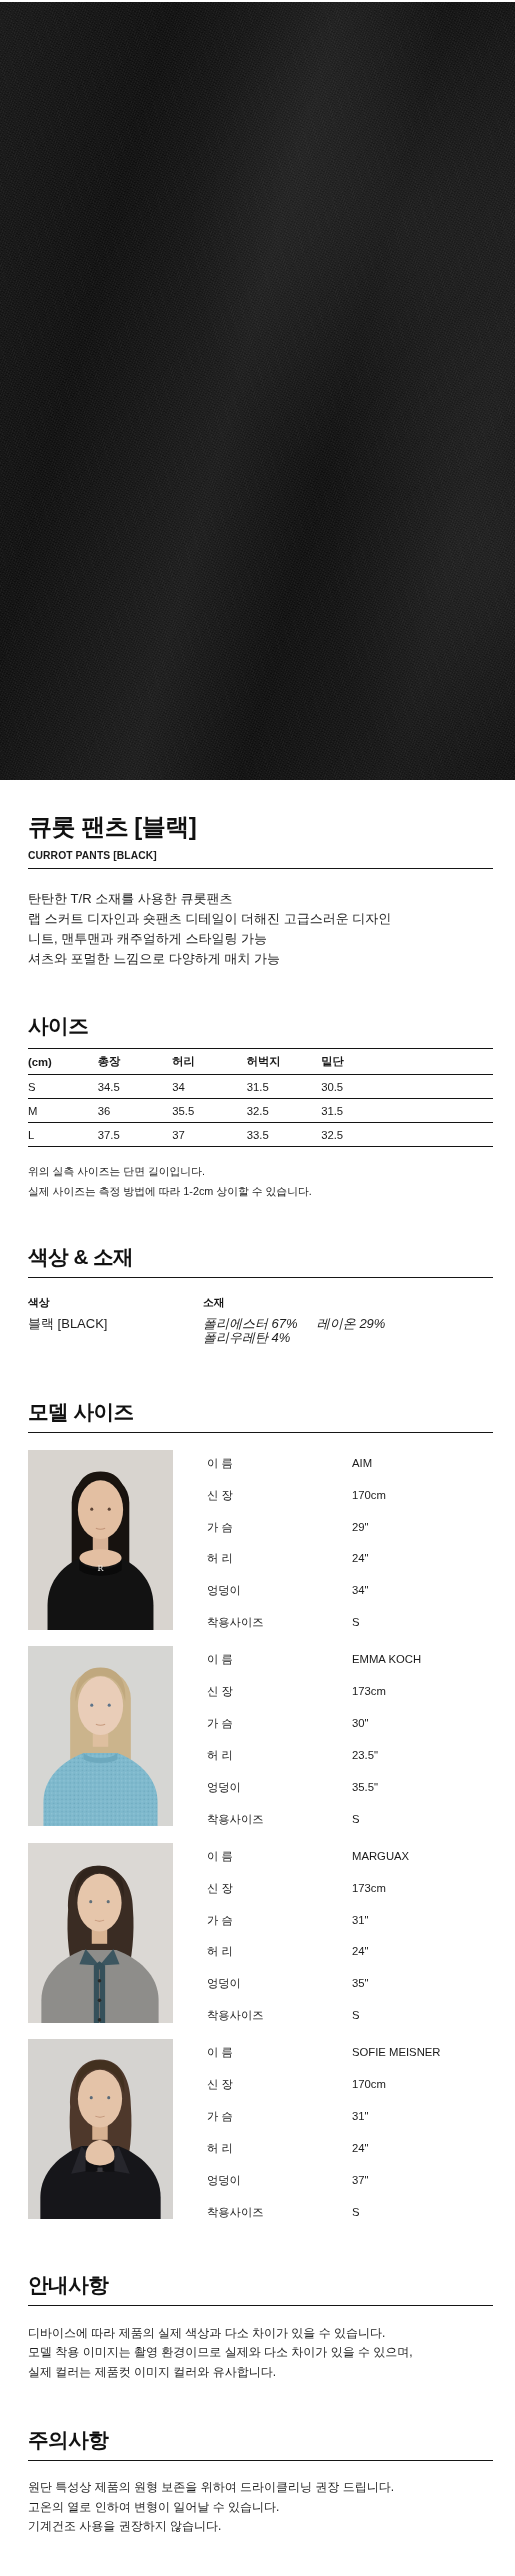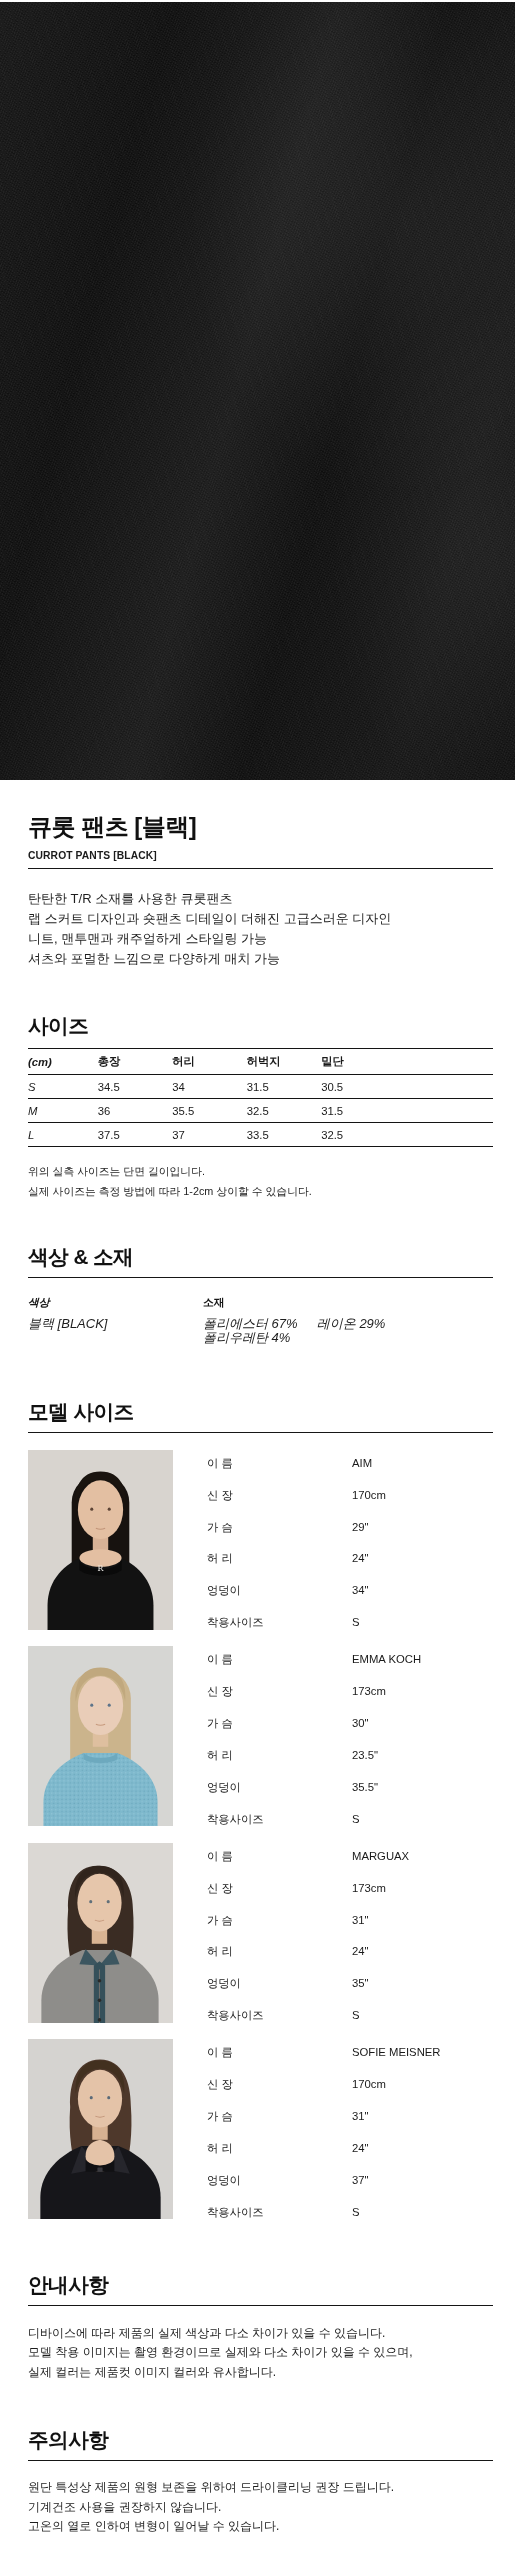--- a/index.html
+++ b/index.html
@@ -60,28 +60,28 @@
     border-top: 1.5px solid #141414;
   }
   table.size-table tr { border-bottom: 1px solid #141414; }
   table.size-table th, table.size-table td {
     font-size: 11.3px; color: #1a1a1a; text-align: left; vertical-align: middle;
   }
   table.size-table thead tr { height: 26px; }
   table.size-table tbody tr { height: 24px; }
   table.size-table th { font-weight: 700; }
   table.size-table td { font-weight: 400; }
-  .c-label  { width: 15%; text-align: left !important; font-style: italic; }
+  .c-label  { width: 15%; text-align: left !important; }
   .c-num    { width: 16%; }
   .c-filler { width: 21%; }
   .notes { margin-top: 13.4px; }
   .notes p { font-size: 10.8px; line-height: 20.6px; color: #1e1e1e; }
   
   .cm-grid { margin-top: 17.5px; display: flex; }
-  .cm-col-color { width: 175px; flex: 0 0 175px; font-style: italic; }
+  .cm-col-color { width: 175px; flex: 0 0 175px; }
   .cm-label { font-size: 10.8px; font-weight: 700; color: #161616; line-height: 13.4px; }
   .cm-value { margin-top: 8.2px; font-size: 13px; color: #1e1e1e; line-height: 13.4px; }
   .cm-value span { display: inline-block; margin-right: 15.5px; font-style: italic; }
   
   .model-block { margin-top: 16.5px; display: flex; }
   .model-photo { width: 145px; height: 180px; flex: 0 0 145px; display: block; }
   .model-details {
     margin-left: 34px; flex: 1;
     height: 180px; padding-top: 7.2px;
     display: flex; flex-direction: column; justify-content: space-between;
@@ -368,19 +368,19 @@
     <div class="plain-text">
       <p>디바이스에 따라 제품의 실제 색상과 다소 차이가 있을 수 있습니다.</p>
       <p>모델 착용 이미지는 촬영 환경이므로 실제와 다소 차이가 있을 수 있으며,</p>
       <p>실제 컬러는 제품컷 이미지 컬러와 유사합니다.</p>
     </div>
 
     <h2 class="sec sec-caution">주의사항</h2>
     <div class="rule"></div>
     <div class="plain-text">
       <p>원단 특성상 제품의 원형 보존을 위하여 드라이클리닝 권장 드립니다.</p>
+      <p>고온의 열로 인하여 변형이 일어날 수 있습니다.</p>
       <p>기계건조 사용을 권장하지 않습니다.</p>
-      <p>고온의 열로 인하여 변형이 일어날 수 있습니다.</p>
     </div>
 
   </div>
 </div>
 
 
 </body></html>

